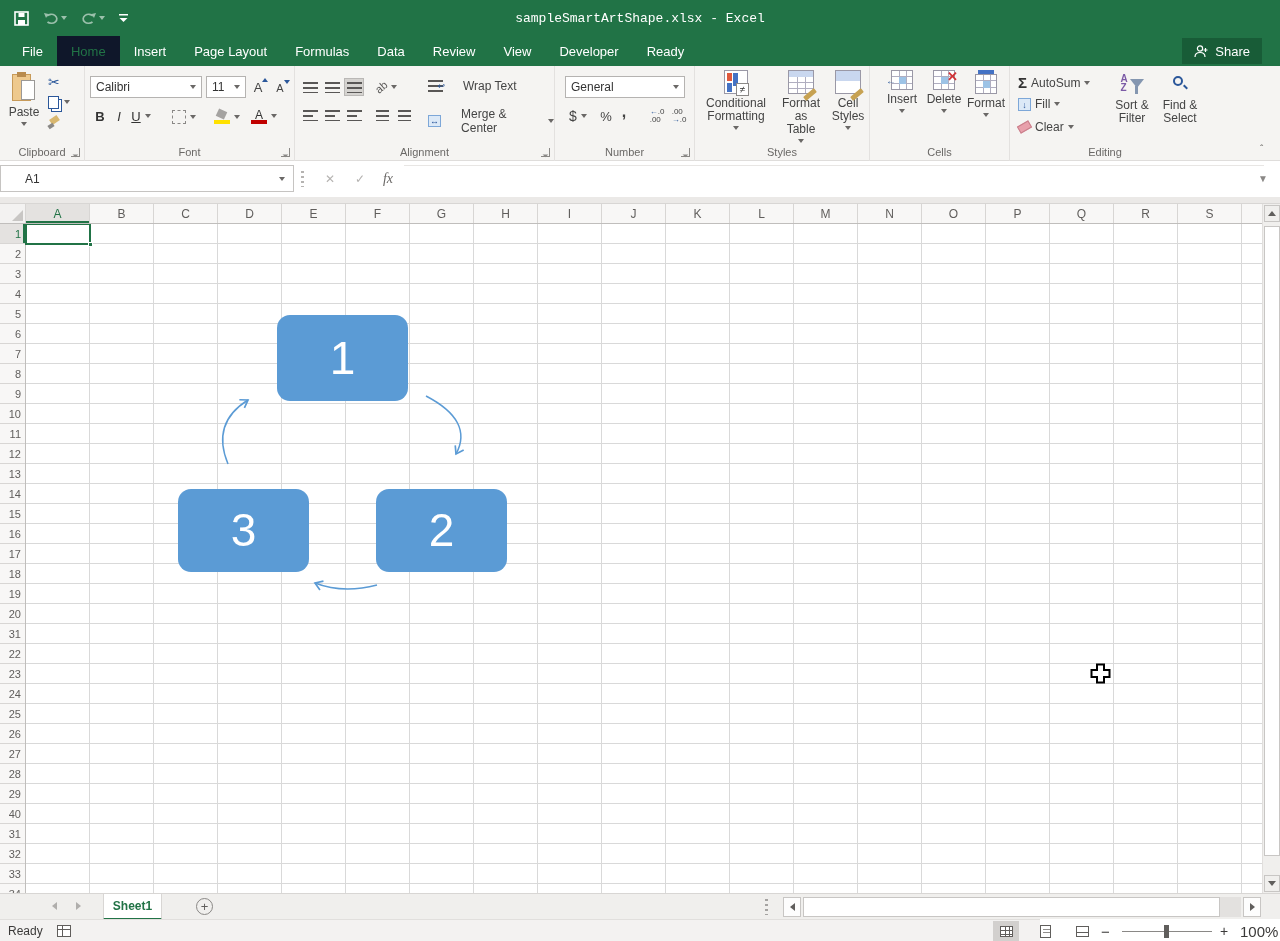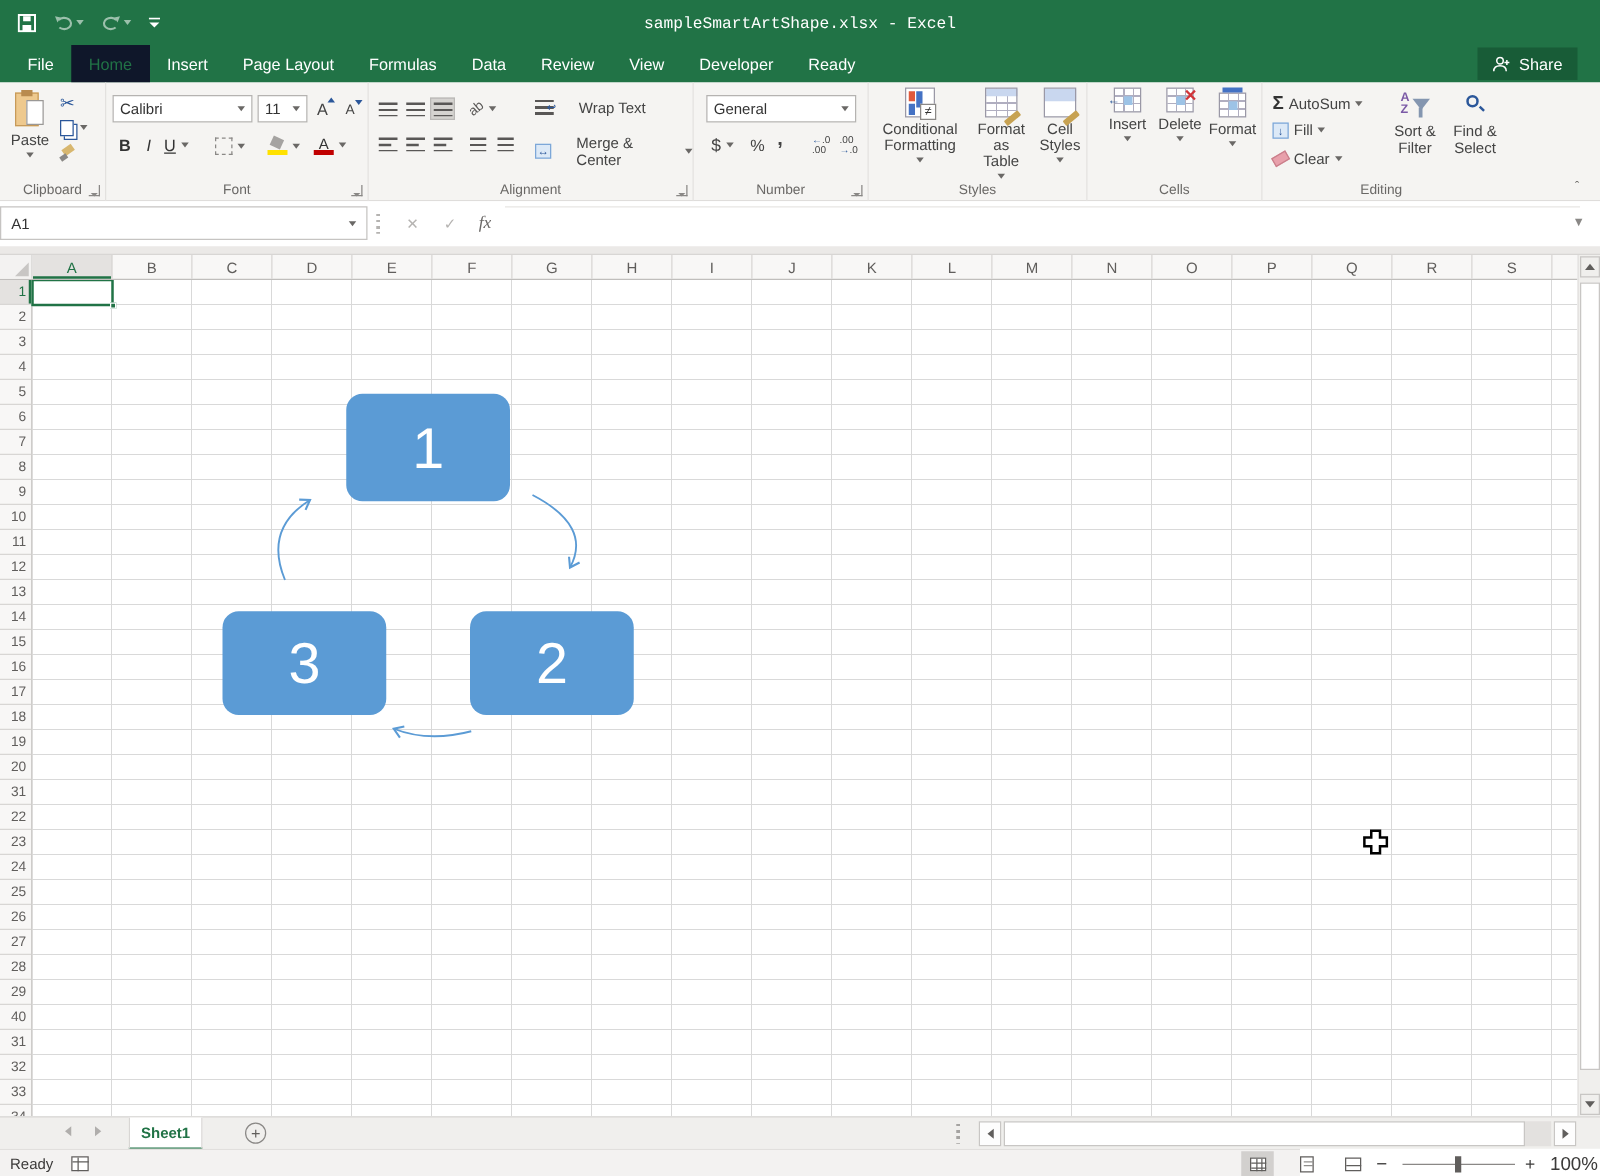--- a/index.html
+++ b/index.html
@@ -113,21 +113,21 @@
   .az-ic { display:flex; flex-direction:column; line-height:9px; font-size:10px; font-weight:bold; color:#7b5aa6; }
   .funnel { width:0; height:0; border-left:7px solid transparent; border-right:7px solid transparent; border-top:9px solid #8496b0; position:relative; }
   .funnel:after { content:""; position:absolute; left:-1.5px; top:-2px; width:3px; height:8px; background:#8496b0; }
   .mag { width:14px; height:14px; position:relative; }
   .mag .lens { position:absolute; left:0; top:0; width:10px; height:10px; border:2px solid #2b579a; border-radius:50%; }
   .mag .handle { position:absolute; left:10px; top:10px; width:5px; height:2px; background:#2b579a; transform:rotate(45deg); }
   .collapse-chev { position:absolute; right:8px; bottom:6px; width:12px; height:8px; color:#6a6866; font-size:10px; line-height:8px; }
 
   
   #formulabar { position:absolute; left:0; top:161px; width:1280px; height:36px; background:#fff; }
-  .namebox { position:absolute; left:0; top:4px; width:294px; height:27px; border:1px solid #c6c4c2; background:#fff; display:flex; align-items:center; padding-left:8px; font-size:12px; color:#333; }
+  .namebox { position:absolute; left:0; top:4px; width:294px; height:27px; border:1px solid #c6c4c2; background:#fff; display:flex; align-items:center; padding-left:24px; font-size:12px; color:#333; }
   .namebox .cd { position:absolute; right:8px; }
   .fb-dots { position:absolute; left:301px; top:10px; width:3px; height:16px; background:repeating-linear-gradient(to bottom,#b5b3b1 0 2px,transparent 2px 5px); }
   .fb-btn { position:absolute; top:8px; width:20px; height:20px; display:flex; align-items:center; justify-content:center; color:#b5b3b1; font-size:12px; }
   .fx { font-family:"Liberation Serif", serif; font-style:italic; color:#6a6866; font-size:14px; }
   .fb-input { position:absolute; left:404px; top:4px; width:860px; height:27px; background:#fff; border-top:1px solid #e8e6e4; }
   .fb-expand { position:absolute; right:12px; top:12px; color:#8a8886; font-size:10px; }
   #fbgap { position:absolute; left:0; top:197px; width:1280px; height:7px; background:#ebe9e7; border-bottom:1px solid #d8d6d4; }
 
   
   #colheaders { position:absolute; left:0; top:204px; width:1262px; height:20px; display:flex; border-bottom:1px solid #c0bebc; background:#f8f7f6; }

